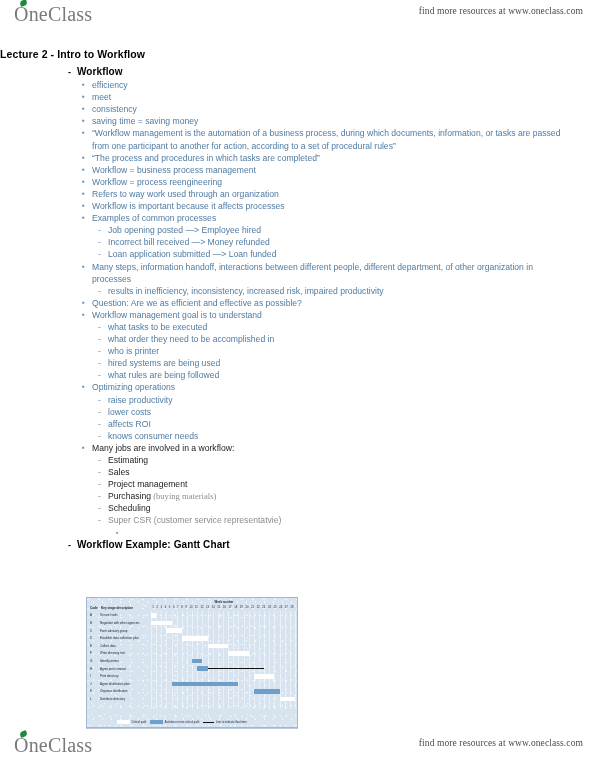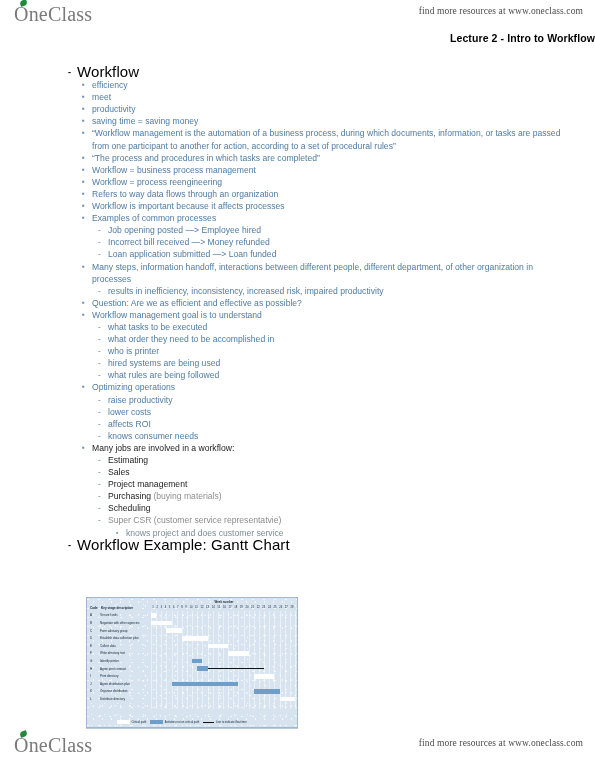--- a/index.html
+++ b/index.html
@@ -30,58 +30,58 @@
   .find-more{
     position:absolute;right:12px;top:6px;
     font-size:9.5px;color:#4a4a4a;
     font-family:"Liberation Serif", serif;
     letter-spacing:.1px;
   }
   .footer .find-more{top:8px;}
 
   
   .doc-title{
-    position:absolute;top:32px;left:0;width:595px;
-    text-align:right;
+    position:absolute;top:48px;left:0;width:595px;
+    text-align:left;
     font-size:10.5px;font-weight:bold;color:#000;
     letter-spacing:.1px;
   }
 
   
   .outline{
     position:absolute;left:68px;top:66px;width:500px;
     font-size:8.6px;line-height:12.1px;
   }
   .row{position:relative;display:flex;align-items:flex-start;}
   .mk{flex:0 0 auto;text-align:left;}
   .tx{flex:1 1 auto;}
 
   
   .l1{padding-left:0px;margin-bottom:1px;}
   .l1 .mk{width:9px;color:#000;font-weight:bold;font-size:9px;line-height:12px;}
-  .l1 .tx{color:#000;font-weight:normal;font-size:15px;letter-spacing:.1px;}
+  .l1 .tx{color:#000;font-weight:bold;font-size:10px;letter-spacing:.1px;}
 
   
   .l2{padding-left:14px;}
   .l2 .mk{width:10px;color:#6a8fb0;font-size:8px;line-height:12px;}
   .l2 .tx{color:#4f7ba3;}
 
   
   .l3{padding-left:30px;}
   .l3 .mk{width:10px;color:#6a8fb0;font-size:8.5px;line-height:12px;}
   .l3 .tx{color:#4f7ba3;}
 
   
   .l4{padding-left:48px;}
   .l4 .mk{width:10px;color:#8f9ea8;font-size:7.5px;line-height:12px;}
   .l4 .tx{color:#7b8b96;}
 
   .dark .tx{color:#1c1c1c;}
   .gray .tx{color:#8b8b8b;}
-  .muted{color:#8f8f8f;}
+  .muted{color:#8f8f8f;font-family:Liberation Serif, serif;}
 
   
   .figure{
     position:absolute;left:86px;top:597px;
     width:212px;height:131px;
     border:1px solid #9fb8cf;
     background:#d7e4f0;
     box-sizing:border-box;
     overflow:hidden;
   }
@@ -166,21 +166,21 @@
       <div class="row l2">
         <span class="mk">▪</span>
         <span class="tx">efficiency</span>
       </div>
       <div class="row l2">
         <span class="mk">▪</span>
         <span class="tx">meet</span>
       </div>
       <div class="row l2">
         <span class="mk">▪</span>
-        <span class="tx">productivity</span>
+        <span class="tx">consistency</span>
       </div>
       <div class="row l2">
         <span class="mk">▪</span>
         <span class="tx">saving time = saving money</span>
       </div>
       <div class="row l2">
         <span class="mk">▪</span>
         <span class="tx">“Workflow management is the automation of a business process, during which documents, information, or tasks are passed from one participant to another for action, according to a set of procedural rules”</span>
       </div>
       <div class="row l2">
@@ -190,21 +190,21 @@
       <div class="row l2">
         <span class="mk">▪</span>
         <span class="tx">Workflow = business process management</span>
       </div>
       <div class="row l2">
         <span class="mk">▪</span>
         <span class="tx">Workflow = process reengineering</span>
       </div>
       <div class="row l2">
         <span class="mk">▪</span>
-        <span class="tx">Refers to way data flows through an organization</span>
+        <span class="tx">Refers to way work used through an organization</span>
       </div>
       <div class="row l2">
         <span class="mk">▪</span>
         <span class="tx">Workflow is important because it affects processes</span>
       </div>
       <div class="row l2">
         <span class="mk">▪</span>
         <span class="tx">Examples of common processes</span>
       </div>
       <div class="row l3">
@@ -298,21 +298,20 @@
       <div class="row l3 dark">
         <span class="mk">-</span>
         <span class="tx">Scheduling</span>
       </div>
       <div class="row l3 gray">
         <span class="mk">-</span>
         <span class="tx">Super CSR (customer service representatvie)</span>
       </div>
       <div class="row l4">
         <span class="mk">▪</span>
-        <span class="tx">knows project and does customer service</span>
       </div>
       <div class="row l1">
         <span class="mk">-</span>
         <span class="tx">Workflow Example: Gantt Chart</span>
       </div>
     </div>
 
   <div class="figure">
     <div class="fig-inner">
       <div class="speckle"></div>

